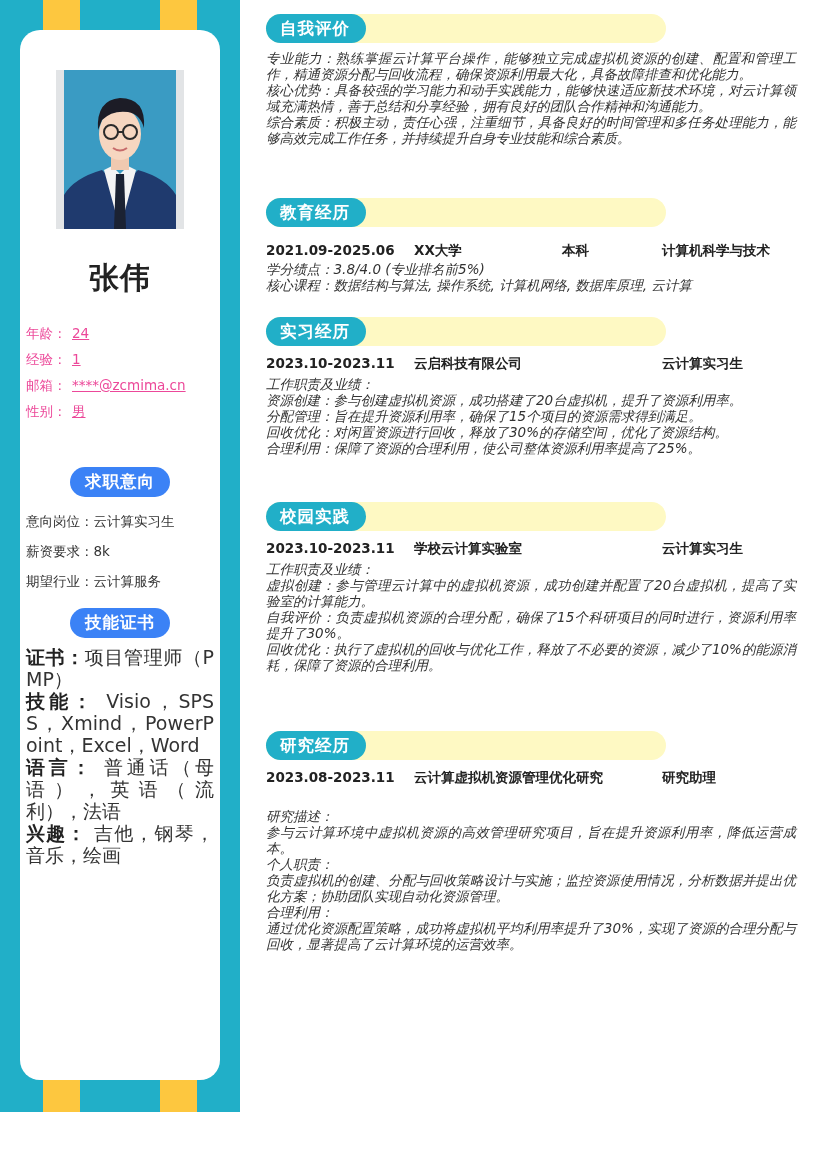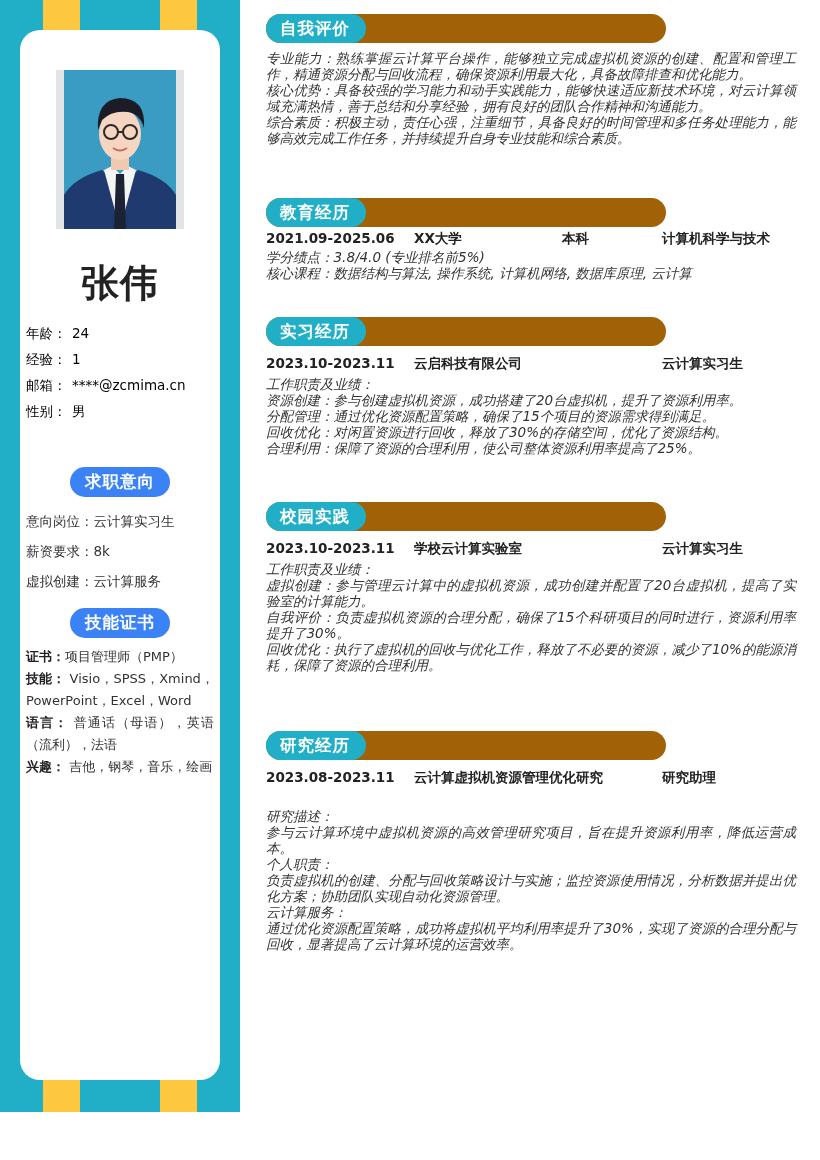--- a/index.html
+++ b/index.html
@@ -12,40 +12,40 @@
   .stripe.t1 { left: 43px; top: 0; height: 30px; }
   .stripe.t2 { left: 160px; top: 0; height: 30px; }
   .stripe.b1 { left: 43px; top: 1080px; height: 32px; }
   .stripe.b2 { left: 160px; top: 1080px; height: 32px; }
   .card { position: absolute; left: 20px; top: 30px; width: 200px; height: 1050px; background: #ffffff; border-radius: 20px; }
 
   .photo-frame { position: absolute; left: 36px; top: 40px; width: 128px; height: 159px; background: #e2e4e6; }
   .photo { position: absolute; left: 8px; top: 0; width: 112px; height: 159px; background: linear-gradient(180deg,#3c9cc4 0%,#2f8cb8 100%); overflow: hidden; }
   .photo svg { width: 100%; height: 100%; display: block; }
 
-  .name { position: absolute; left: 0; top: 228px; width: 200px; text-align: center; font-size: 38px; font-weight: bold; color: #222; letter-spacing: 1px; }
+  .name { position: absolute; left: 0; top: 228px; width: 200px; text-align: center; font-size: 30px; font-weight: bold; color: #222; letter-spacing: 1px; }
 
   .info-list { position: absolute; left: 6px; top: 290px; width: 190px; }
-  .info-row { font-size: 13.5px; line-height: 26px; color: #000000; white-space: nowrap; }
+  .info-row { font-size: 13.5px; line-height: 26px; color: #ec4899; white-space: nowrap; text-decoration: underline; }
   .info-row .lbl { display: inline-block; width: 46px; }
 
   .pill { position: absolute; left: 50px; width: 100px; height: 30px; background: #3b82f6; border-radius: 15px; color: #fff; font-weight: bold; font-size: 16.5px; text-align: center; line-height: 30px; letter-spacing: 1px; }
   .pill.p1 { top: 437px; }
   .pill.p2 { top: 578px; }
 
   .intent-list { position: absolute; left: 6px; top: 476px; width: 190px; }
   .intent-row { font-size: 13.5px; line-height: 30px; color: #333; white-space: nowrap; }
 
-  .skills { position: absolute; left: 6px; top: 616px; width: 188px; font-size: 13px; line-height: 22px; color: #333; text-align: justify; }
+  .skills { position: absolute; left: 6px; top: 616px; width: 188px; font-size: 19px; line-height: 22px; color: #333; text-align: justify; }
   .skills p { margin: 0; word-break: break-all; }
   .skills b { font-weight: bold; color: #222; }
 
   
   .main { position: absolute; left: 266px; top: 0; width: 530px; }
-  .sec-head { position: relative; width: 400px; height: 29px; background: #a16207; border-radius: 15px; }
+  .sec-head { position: relative; width: 400px; height: 29px; background: #fef9c3; border-radius: 15px; }
   .sec-head .tag { position: absolute; left: 0; top: 0; width: 100px; height: 29px; background: #21afc8; border-radius: 15px; color: #fff; font-weight: bold; font-size: 16.5px; line-height: 29px; padding-left: 14px; letter-spacing: 1px; }
   .section { position: absolute; left: 0; width: 530px; }
   .para { font-size: 13.5px; line-height: 16px; color: #333; text-align: justify; font-style: italic; }
   .meta-row { position: relative; height: 22px; font-size: 13.5px; font-weight: bold; color: #222; line-height: 22px; }
   .meta-row span { position: absolute; top: 0; white-space: nowrap; }
   .c1 { left: 0; } .c2 { left: 148px; } .c3 { left: 296px; } .c4 { left: 396px; }
 </style>
 </head>
 <body>
 
@@ -88,21 +88,21 @@
       <div class="info-row"><span class="lbl">年龄：</span><span>24</span></div>
       <div class="info-row"><span class="lbl">经验：</span><span>1</span></div>
       <div class="info-row"><span class="lbl">邮箱：</span><span>****@zcmima.cn</span></div>
       <div class="info-row"><span class="lbl">性别：</span><span>男</span></div>
     </div>
 
     <div class="pill p1">求职意向</div>
     <div class="intent-list">
       <div class="intent-row"><span>意向岗位：</span><span>云计算实习生</span></div>
       <div class="intent-row"><span>薪资要求：</span><span>8k</span></div>
-      <div class="intent-row"><span>虚拟创建：</span><span>云计算服务</span></div>
+      <div class="intent-row"><span>期望行业：</span><span>云计算服务</span></div>
     </div>
 
     <div class="pill p2">技能证书</div>
     <div class="skills">
       <p><b>证书：</b><span>项目管理师（PMP）</span></p>
       <p><b>技能：</b><span> Visio，SPSS，Xmind，PowerPoint，Excel，Word</span></p>
       <p><b>语言：</b><span> 普通话（母语），英语（流利），法语</span></p>
       <p><b>兴趣：</b><span> 吉他，钢琴，音乐，绘画</span></p>
     </div>
   </div>
@@ -118,42 +118,42 @@
       <div class="para">专业能力：熟练掌握云计算平台操作，能够独立完成虚拟机资源的创建、配置和管理工作，精通资源分配与回收流程，确保资源利用最大化，具备故障排查和优化能力。</div>
       <div class="para">核心优势：具备较强的学习能力和动手实践能力，能够快速适应新技术环境，对云计算领域充满热情，善于总结和分享经验，拥有良好的团队合作精神和沟通能力。</div>
       <div class="para">综合素质：积极主动，责任心强，注重细节，具备良好的时间管理和多任务处理能力，能够高效完成工作任务，并持续提升自身专业技能和综合素质。</div>
     </div>
   </div>
 
   <div class="section" style="top:198px">
     <div class="sec-head">
         <div class="tag">教育经历</div>
       </div>
-    <div class="meta-row" style="margin-top:0">
+    <div class="meta-row" style="margin-top:12px">
       <span class="c1">2021.09-2025.06</span>
       <span class="c2">XX大学</span>
       <span class="c3">本科</span>
       <span class="c4">计算机科学与技术</span>
     </div>
     <div class="para">学分绩点：3.8/4.0 (专业排名前5%)</div>
     <div class="para">核心课程：数据结构与算法, 操作系统, 计算机网络, 数据库原理, 云计算</div>
   </div>
 
   <div class="section" style="top:317px">
     <div class="sec-head">
         <div class="tag">实习经历</div>
       </div>
     <div class="meta-row" style="margin-top:6px">
       <span class="c1">2023.10-2023.11</span>
       <span class="c2">云启科技有限公司</span>
       <span class="c4">云计算实习生</span>
     </div>
     <div class="para" style="margin-top:2px">工作职责及业绩：</div>
     <div class="para">资源创建：参与创建虚拟机资源，成功搭建了20台虚拟机，提升了资源利用率。</div>
-    <div class="para">分配管理：通过优化资源配置策略，确保了15个项目的资源需求得到满足。</div>
+    <div class="para">分配管理：旨在提升资源利用率，确保了15个项目的资源需求得到满足。</div>
     <div class="para">回收优化：对闲置资源进行回收，释放了30%的存储空间，优化了资源结构。</div>
     <div class="para">合理利用：保障了资源的合理利用，使公司整体资源利用率提高了25%。</div>
   </div>
 
   <div class="section" style="top:502px">
     <div class="sec-head">
         <div class="tag">校园实践</div>
       </div>
     <div class="meta-row" style="margin-top:6px">
       <span class="c1">2023.10-2023.11</span>
@@ -172,16 +172,16 @@
       </div>
     <div class="meta-row" style="margin-top:6px">
       <span class="c1">2023.08-2023.11</span>
       <span class="c2">云计算虚拟机资源管理优化研究</span>
       <span class="c4">研究助理</span>
     </div>
     <div class="para" style="margin-top:20px">研究描述：</div>
     <div class="para">参与云计算环境中虚拟机资源的高效管理研究项目，旨在提升资源利用率，降低运营成本。</div>
     <div class="para">个人职责：</div>
     <div class="para">负责虚拟机的创建、分配与回收策略设计与实施；监控资源使用情况，分析数据并提出优化方案；协助团队实现自动化资源管理。</div>
-    <div class="para">云计算服务：</div>
+    <div class="para">合理利用：</div>
     <div class="para">通过优化资源配置策略，成功将虚拟机平均利用率提升了30%，实现了资源的合理分配与回收，显著提高了云计算环境的运营效率。</div>
   </div>
 </div>
 
 </body></html>

